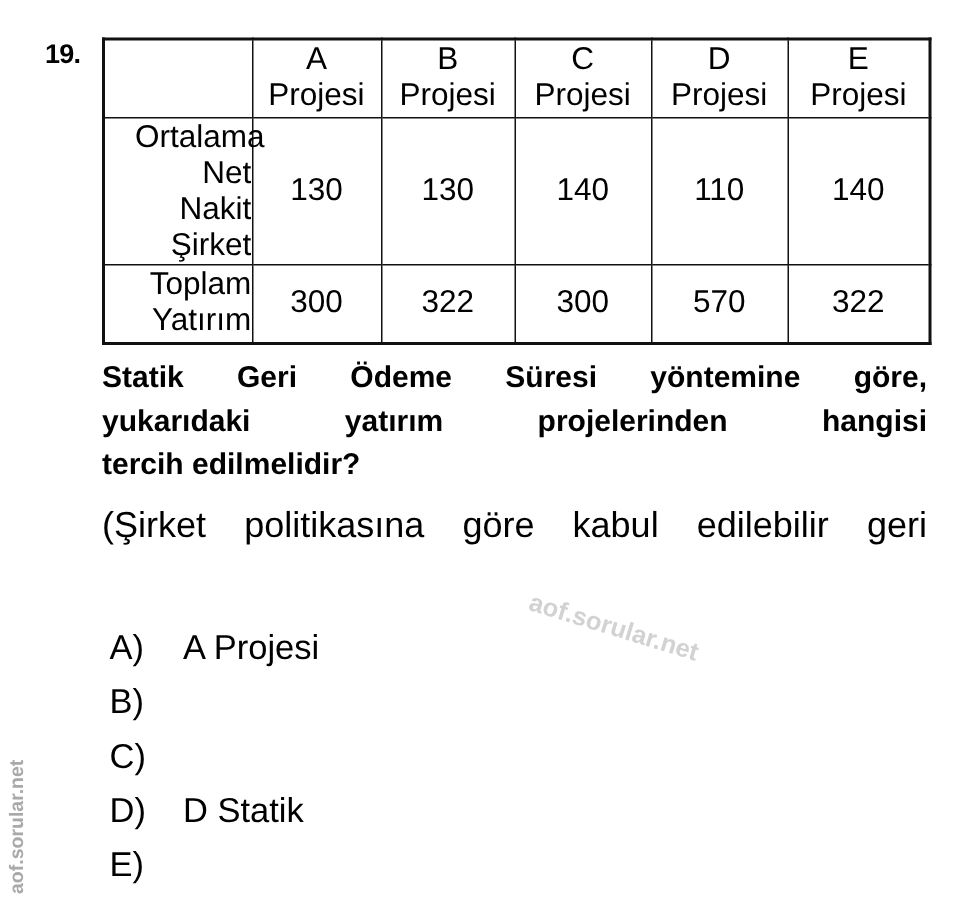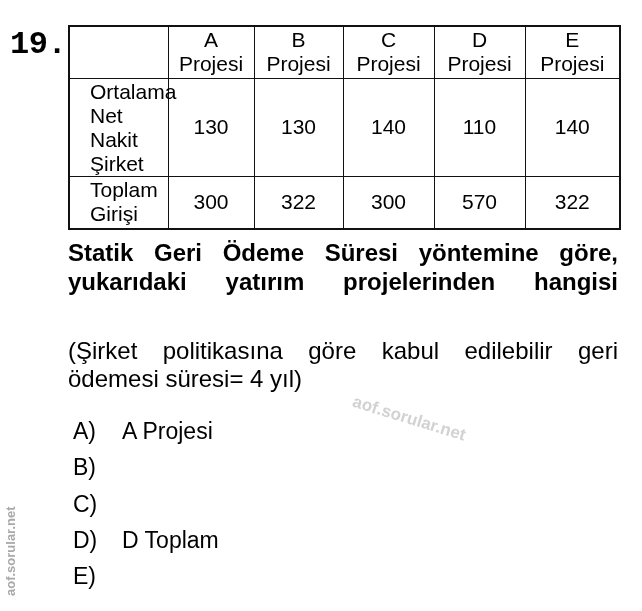--- a/index.html
+++ b/index.html
@@ -10,26 +10,25 @@
     body {
       width: 642px;
       height: 611px;
       position: relative;
       overflow: hidden;
       font-family: "Liberation Sans", sans-serif;
       color: #000;
     }
     .qnum {
       position: absolute;
-      left: 10px;
+      left: 30px;
       top: 26px;
-      font-size: 32px;
+      font-size: 18px;
       font-weight: bold;
       letter-spacing: -0.5px;
-      font-family: Liberation Mono, monospace;
     }
     table.data {
       position: absolute;
       left: 68px;
       top: 25px;
       width: 551px;
       height: 186px;
       border-collapse: collapse;
       table-layout: fixed;
       border: 2px solid #111;
@@ -41,37 +40,37 @@
       font-size: 21px;
       line-height: 24px;
       text-align: center;
       vertical-align: middle;
     }
     table.data th {
       vertical-align: bottom;
       padding-bottom: 2px;
     }
     table.data td.rowhead {
-      text-align: left;
+      text-align: right;
       padding-left: 20px;
       vertical-align: top;
       padding-top: 1px;
       line-height: 24px;
     }
     .row-h { height: 52px; }
     .row-1 { height: 79px; }
     .row-2 { height: 53px; margin-top: 13px; }
     .line { display: block; }
 
     .question {
       position: absolute;
       left: 68px;
       top: 238px;
       width: 550px;
-      font-size: 24px;
+      font-size: 20px;
       font-weight: bold;
       line-height: 29px;
       text-align: justify;
       text-align-last: left;
     }
     .question .just {
       display: block;
       text-align: justify;
       text-align-last: justify;
     }
@@ -176,55 +175,55 @@
     </td>
     <td>130</td>
     <td>130</td>
     <td>140</td>
     <td>110</td>
     <td>140</td>
   </tr>
   <tr class="row-2">
     <td class="rowhead">
       <span class="line">Toplam</span>
-      <span class="line">Girişi</span>
+      <span class="line">Yatırım</span>
     </td>
     <td>300</td>
     <td>322</td>
     <td>300</td>
     <td>570</td>
     <td>322</td>
   </tr>
 </tbody>
   </table>
 
 <div class="question">
   <span class="just">Statik Geri Ödeme Süresi yöntemine göre,</span>
   <span class="just">yukarıdaki yatırım projelerinden hangisi</span>
+  <span class="line">tercih edilmelidir?</span>
 </div>
 
 <div class="note">
   <span class="just">(Şirket politikasına göre kabul edilebilir geri</span>
-  <span class="line">ödemesi süresi= 4 yıl)</span>
 </div>
 
 <ul class="options">
   <li>
     <span class="letter">A)</span>
     <span>A Projesi</span>
   </li>
   <li>
     <span class="letter">B)</span>
   </li>
   <li>
     <span class="letter">C)</span>
   </li>
   <li>
     <span class="letter">D)</span>
-    <span>D Toplam</span>
+    <span>D Statik</span>
   </li>
   <li>
     <span class="letter">E)</span>
   </li>
 </ul>
 
 <div class="watermark wm-diag">aof.sorular.net</div>
 <div class="watermark wm-vert">aof.sorular.net</div>
 
 </body></html>

